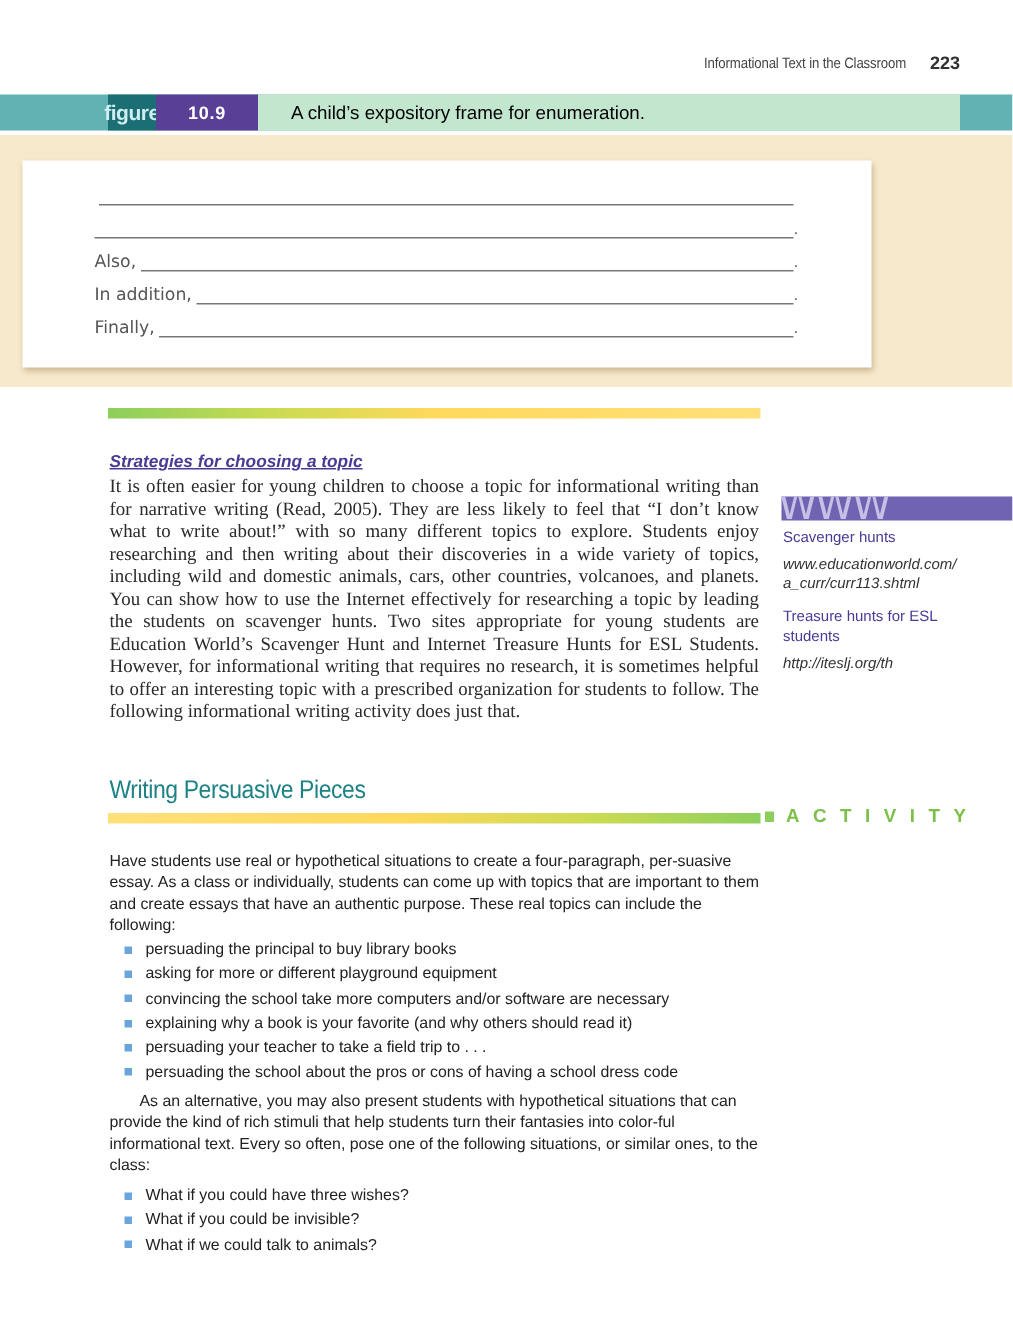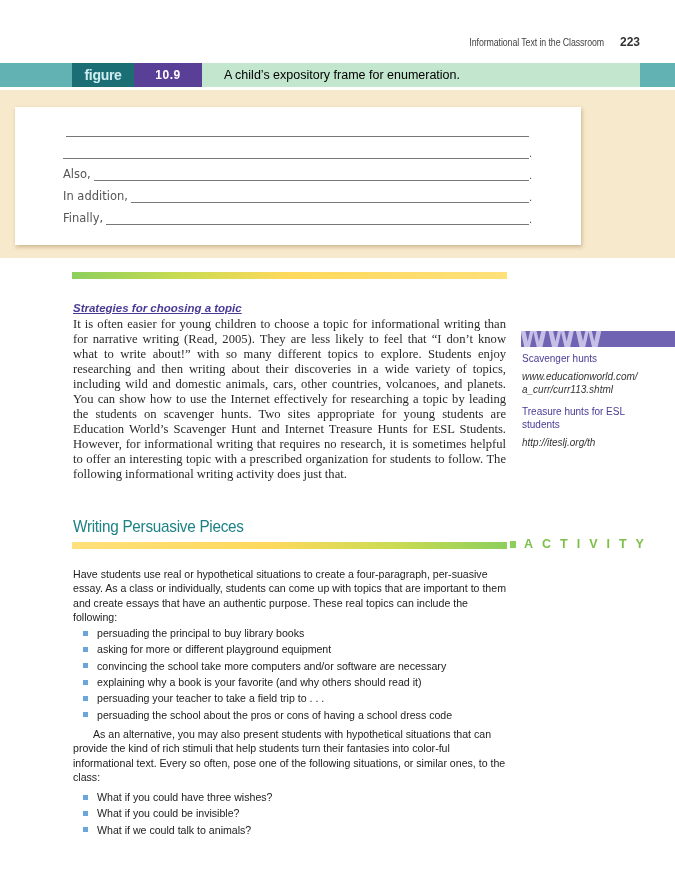--- a/index.html
+++ b/index.html
@@ -5,39 +5,39 @@
   * { box-sizing: border-box; margin: 0; padding: 0; }
   html, body { width: 675px; height: 896px; background: #ffffff; overflow: hidden; }
   body { position: relative; font-family: "Liberation Sans", sans-serif; color: #222; }
 
   .running-head { position: absolute; top: 35px; right: 35px; display: flex; align-items: center; gap: 16px; }
   .running-head .title { font-family: "Liberation Sans", sans-serif; font-size: 10px; color: #444; letter-spacing: -0.1px; transform: scaleX(0.88); transform-origin: right; display: inline-block; }
   .running-head .pagenum { font-size: 12px; font-weight: bold; color: #333; }
 
   .figure-band { position: absolute; top: 63px; left: 0; width: 675px; height: 24px; background: #62b2b4; }
   .figure-band .caption-area { position: absolute; left: 72px; top: 0; width: 568px; height: 24px; background: #c3e6cf; display: flex; align-items: center; }
-  .figure-band .fig-label { width: 62px; height: 24px; background: #1a6e74; color: #cfeef0; font-size: 14px; font-weight: bold; display: flex; align-items: center; justify-content: center; letter-spacing: -0.3px; }
+  .figure-band .fig-label { width: 32px; height: 24px; background: #1a6e74; color: #cfeef0; font-size: 14px; font-weight: bold; display: flex; align-items: center; justify-content: center; letter-spacing: -0.3px; }
   .figure-band .fig-num { width: 68px; height: 24px; background: #5a3f97; color: #fff; font-size: 12px; font-weight: bold; display: flex; align-items: center; justify-content: center; letter-spacing: 0.5px; }
   .figure-band .fig-caption { padding-left: 22px; font-size: 12.5px; color: #000000; }
 
   .figure-body { position: absolute; top: 88px; left: 0; width: 675px; height: 170px; background: #f7e9cc; border-top: 2px solid #fff; }
   .frame-card { position: absolute; top: 17px; left: 15px; width: 566px; height: 138px; background: #fff; box-shadow: 1px 2px 4px rgba(150,120,70,0.45); }
   .frame-line { position: absolute; left: 48px; right: 48px; display: flex; align-items: flex-end; font-family: "DejaVu Sans", sans-serif; font-size: 11.5px; color: #555; height: 16px; }
   .frame-line .blank { flex: 1; border-bottom: 1px solid #777; margin-left: 3px; height: 12px; }
   .frame-line .dot { width: 4px; font-size: 10px; }
 
   .divider-top { position: absolute; top: 272px; left: 72px; width: 435px; height: 7px; background: linear-gradient(90deg, #8ccf5c 0%, #c9db52 25%, #ffd95c 50%, #ffe07a 100%); }
   .divider-act { position: absolute; top: 542px; left: 72px; width: 435px; height: 7px; background: linear-gradient(90deg, #ffe07a 0%, #ffd95c 45%, #c9db52 75%, #8ccf5c 100%); }
 
   .section-head { position: absolute; top: 302px; left: 73px; font-size: 11.5px; font-weight: bold; font-style: italic; color: #4a3a96; text-decoration: underline; }
 
   .body-serif { position: absolute; top: 317px; left: 73px; width: 433px; font-family: "Liberation Serif", serif; font-size: 12.6px; line-height: 15px; text-align: justify; color: #2a2a2a; }
 
   .www-bar { position: absolute; top: 331px; left: 521px; width: 154px; height: 16px; background: #6f63b2; overflow: hidden; }
-  .www-bar span { position: absolute; left: -2px; top: -6px; font-size: 26px; font-weight: bold; color: #c6bfe6; letter-spacing: -1px; font-family: "DejaVu Sans", sans-serif; line-height: 26px; }
+  .www-bar span { position: absolute; left: -2px; top: -6px; font-size: 26px; font-weight: normal; color: #c6bfe6; letter-spacing: -1px; font-family: "DejaVu Sans", sans-serif; line-height: 26px; }
 
   .sidebar { position: absolute; top: 352px; left: 522px; width: 140px; font-size: 10px; }
   .sidebar .sb-title { color: #4a3a96; line-height: 13px; margin-bottom: 5px; }
   .sidebar .sb-url { color: #333; font-style: italic; line-height: 13px; margin-bottom: 9px; }
 
   .h2 { position: absolute; top: 517px; left: 73px; font-size: 17px; color: #1c8285; letter-spacing: -0.3px; transform: scaleX(0.9); transform-origin: left; }
   .activity-label { position: absolute; top: 537px; left: 510px; display: flex; align-items: center; }
   .activity-label .sq { width: 6px; height: 7px; background: #8ccf5c; margin-right: 8px; }
   .activity-label .txt { font-size: 12.5px; font-weight: bold; color: #7cc04a; letter-spacing: 9px; }
 

